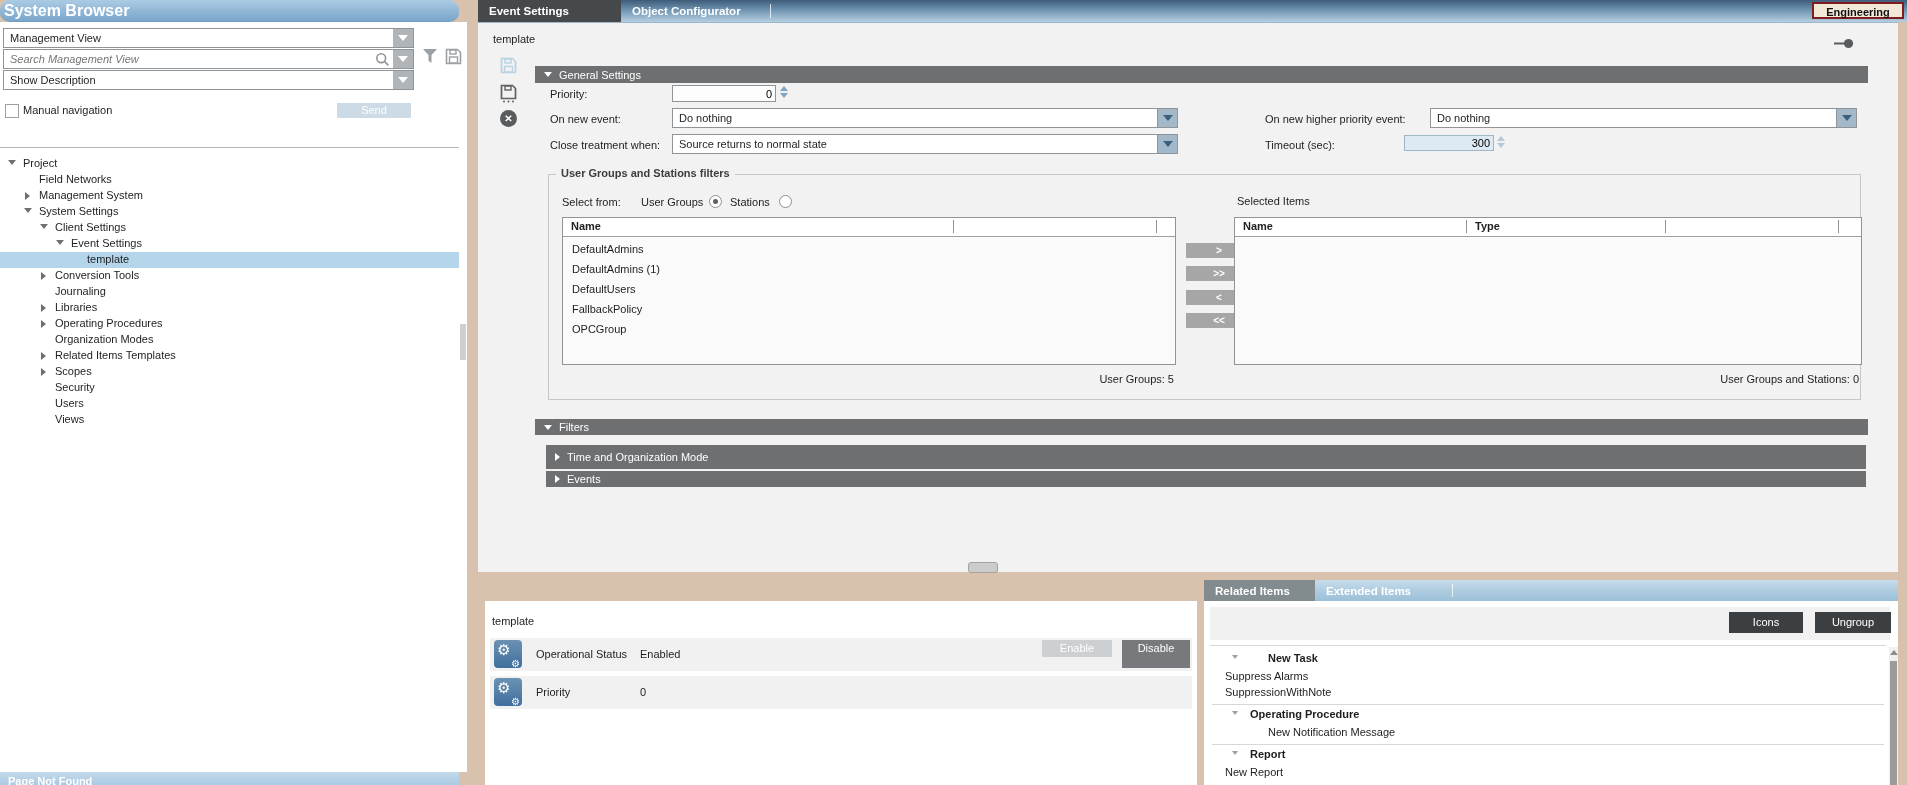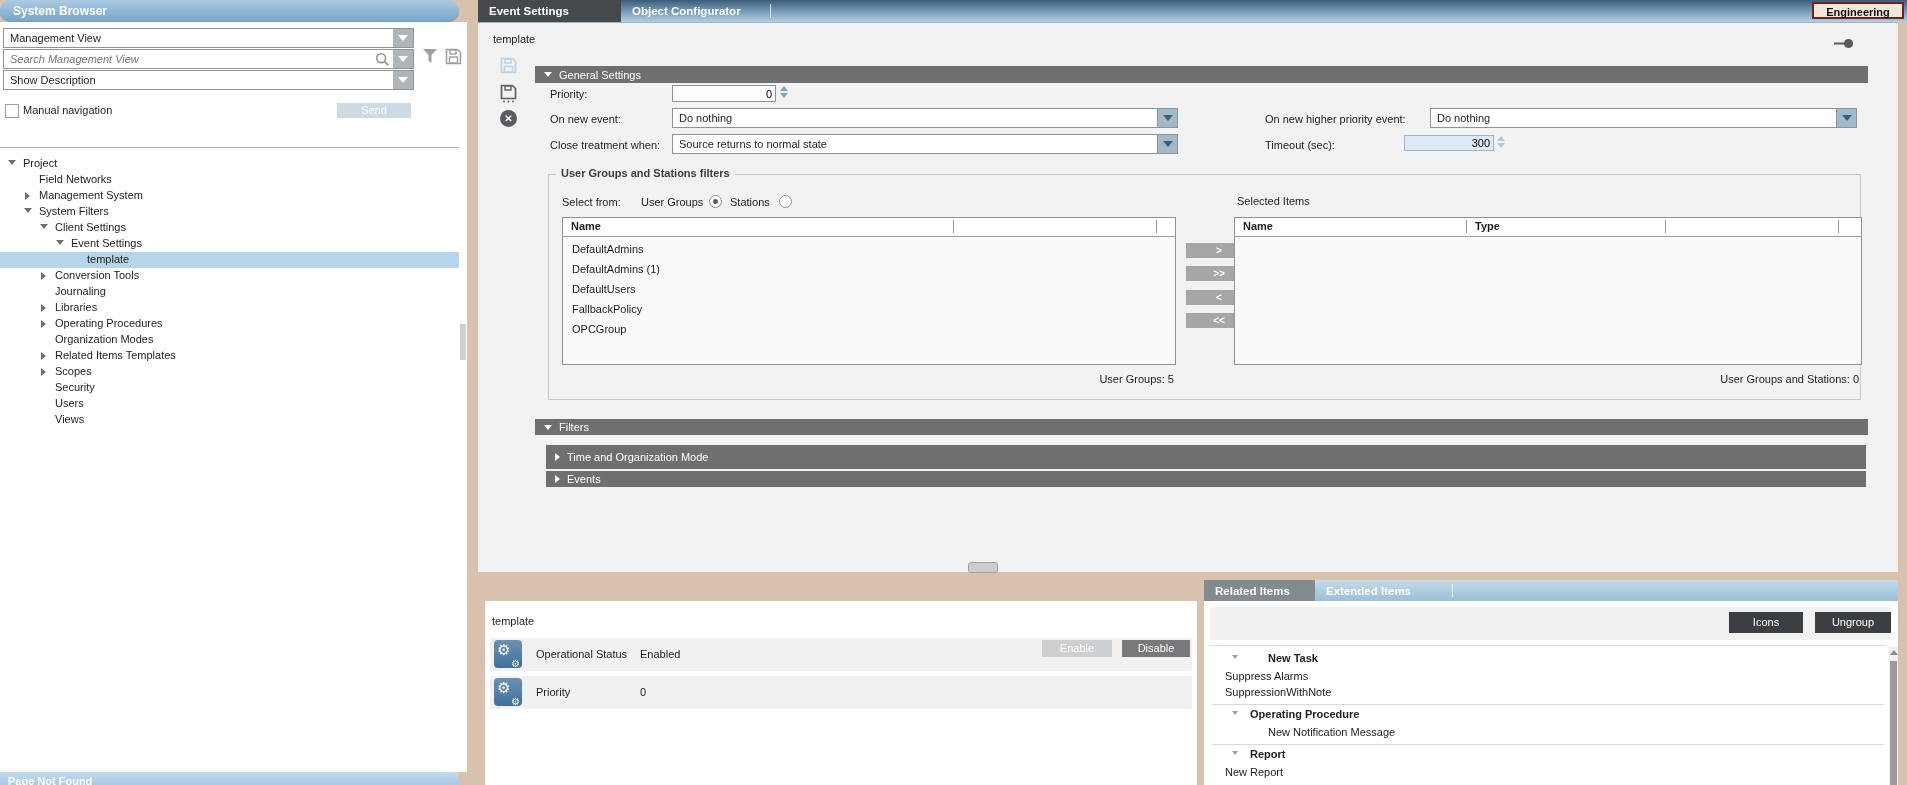--- a/index.html
+++ b/index.html
@@ -3,21 +3,21 @@
 <meta charset="utf-8">
 <style>
   html,body{margin:0;padding:0;background:#d8c2ad;}
   #app{position:relative;width:1907px;height:785px;overflow:hidden;
        font-family:"Liberation Sans",sans-serif;font-size:11px;color:#1e1e1e;
        background:#d8c2ad;}
   .abs{position:absolute;}
   
   .panel-white{background:#ffffff;}
   .pane-hdr{background:linear-gradient(180deg,#abcbe4 0%,#8fb6d6 55%,#7aa7cb 100%);
-            color:#fff;font-weight:bold;font-size:12px;line-height:22px;padding-left:13px;
+            color:#fff;font-weight:bold;font-size:16px;line-height:22px;padding-left:4px;
             border-bottom:1px solid #6f9cc0;border-radius:10px;}
   
   .combo{background:#fff;border:1px solid #8f9499;display:flex;align-items:center;}
   .combo .val{padding-left:6px;flex:1;white-space:nowrap;overflow:hidden;}
   .combo .btn-gray{width:20px;align-self:stretch;background:#b0b5b9;display:flex;align-items:center;justify-content:center;}
   .combo .btn-blue{width:19px;align-self:stretch;background:#a3b9ca;border-left:1px solid #8f9499;display:flex;align-items:center;justify-content:center;}
   .tri-d-w{width:0;height:0;border-left:5px solid transparent;border-right:5px solid transparent;border-top:6px solid #fff;}
   .tri-d-b{width:0;height:0;border-left:5px solid transparent;border-right:5px solid transparent;border-top:6px solid #39617f;}
   .tri-d-g{width:0;height:0;border-left:4px solid transparent;border-right:4px solid transparent;border-top:5px solid #6d7073;}
   .tri-r-g{width:0;height:0;border-top:4px solid transparent;border-bottom:4px solid transparent;border-left:5px solid #6d7073;}
@@ -127,21 +127,21 @@
       </div>
       <div class="tree-row" style="top: 172px;">
         <div class="tree-lbl" style="left: 39px;">Field Networks</div>
       </div>
       <div class="tree-row" style="top: 188px;">
         <div class="tree-arrow tri-r-g" style="left: 25px;"></div>
         <div class="tree-lbl" style="left: 39px;">Management System</div>
       </div>
       <div class="tree-row" style="top: 204px;">
         <div class="tree-arrow tri-d-g" style="left: 24px;"></div>
-        <div class="tree-lbl" style="left: 39px;">System Filters</div>
+        <div class="tree-lbl" style="left: 39px;">System Settings</div>
       </div>
       <div class="tree-row" style="top: 220px;">
         <div class="tree-arrow tri-d-g" style="left: 40px;"></div>
         <div class="tree-lbl" style="left: 55px;">Client Settings</div>
       </div>
       <div class="tree-row" style="top: 236px;">
         <div class="tree-arrow tri-d-g" style="left: 56px;"></div>
         <div class="tree-lbl" style="left: 71px;">Event Settings</div>
       </div>
       <div class="tree-row sel" style="top: 252px;">
@@ -331,21 +331,21 @@
   <span class="abs lbl" style="left:492px;top:615px;">template</span>
   <div id="op-rows">
       <div class="abs" style="left: 490px; top: 638px; width: 702px; height: 33px; background: rgb(241, 241, 241);">
         <div class="gears abs" style="left: 4px; top: 2px;">
           <span class="g1">⚙</span>
           <span class="g2">⚙</span>
         </div>
         <div class="abs lbl" style="left: 46px; top: 10px;">Operational Status</div>
         <div class="abs lbl" style="left: 150px; top: 10px;">Enabled</div>
         <div class="btn-enable abs" style="left: 552px; top: 2px; width: 70px; height: 17px;">Enable</div>
-        <div class="btn-disable abs" style="left: 632px; top: 2px; width: 68px; height: 17px;">Disable</div>
+        <div class="btn-disable abs" style="left: 632px; top: 2px; width: 68px; height: 28px;">Disable</div>
       </div>
       <div class="abs" style="left: 490px; top: 676px; width: 702px; height: 33px; background: rgb(241, 241, 241);">
         <div class="gears abs" style="left: 4px; top: 2px;">
           <span class="g1">⚙</span>
           <span class="g2">⚙</span>
         </div>
         <div class="abs lbl" style="left: 46px; top: 10px;">Priority</div>
         <div class="abs lbl" style="left: 150px; top: 10px;">0</div>
       </div>
     </div>

